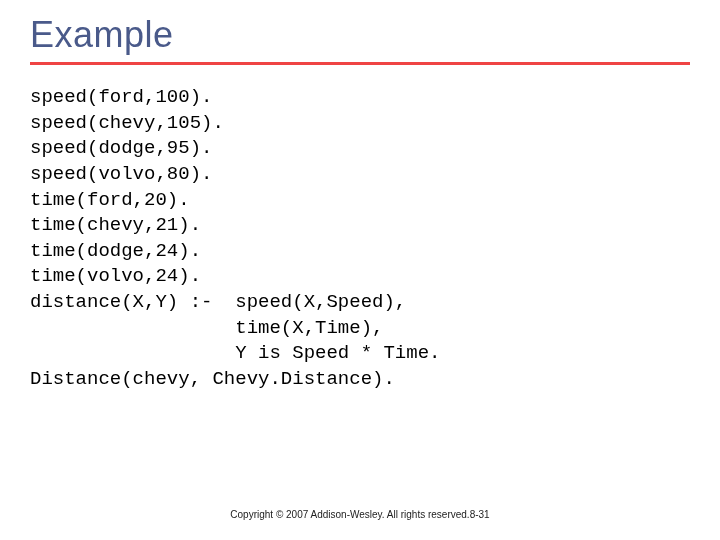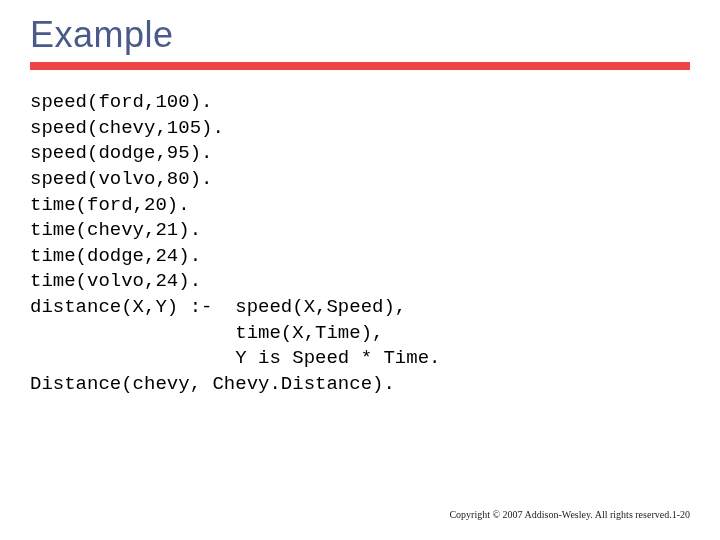--- a/index.html
+++ b/index.html
@@ -14,38 +14,38 @@
   .slide {
     padding: 14px 30px 0 30px;
   }
   .title {
     font-family: 'Trebuchet MS', 'Segoe UI', Arial, sans-serif;
     font-size: 36px;
     font-weight: 400;
     color: #4a5a8a;
     letter-spacing: 0.5px;
     padding-bottom: 6px;
-    border-bottom: 8px solid #ef4444;
+    border-bottom: 3px solid #ef4444;
   }
   .code-block {
     margin-top: 20px;
     font-family: 'Courier New', Courier, monospace;
     font-size: 19px;
     color: #000000;
     line-height: 1.35;
     white-space: pre;
   }
   .footer {
     position: absolute;
     bottom: 20px;
     left: 30px;
     right: 30px;
     display: flex;
-    justify-content: flex-end;
-    font-family: Liberation Serif, serif;
+    justify-content: center;
+    font-family: Liberation Sans, sans-serif;
     font-size: 10px;
     color: #222;
   }
 </style>
 </head>
 <body>
 
 <div class="slide">
   <h1 class="title">Example</h1>
   <div class="code-block" id="code-block">speed(ford,100).
@@ -57,14 +57,14 @@
 time(dodge,24).
 time(volvo,24).
 distance(X,Y) :-  speed(X,Speed),
                   time(X,Time),
                   Y is Speed * Time.
 Distance(chevy, Chevy.Distance).</div>
 </div>
 
 <div class="footer">
   <span>Copyright © 2007 Addison-Wesley. All rights reserved.</span>
-  <span>1-20</span>
+  <span>8-31</span>
 </div>
 
 </body></html>

